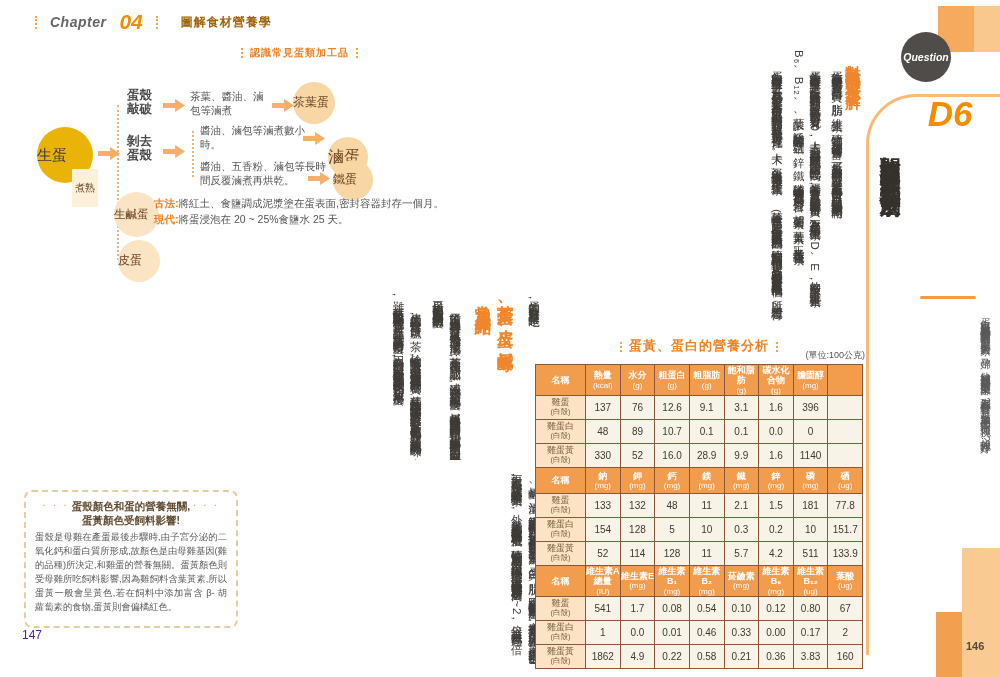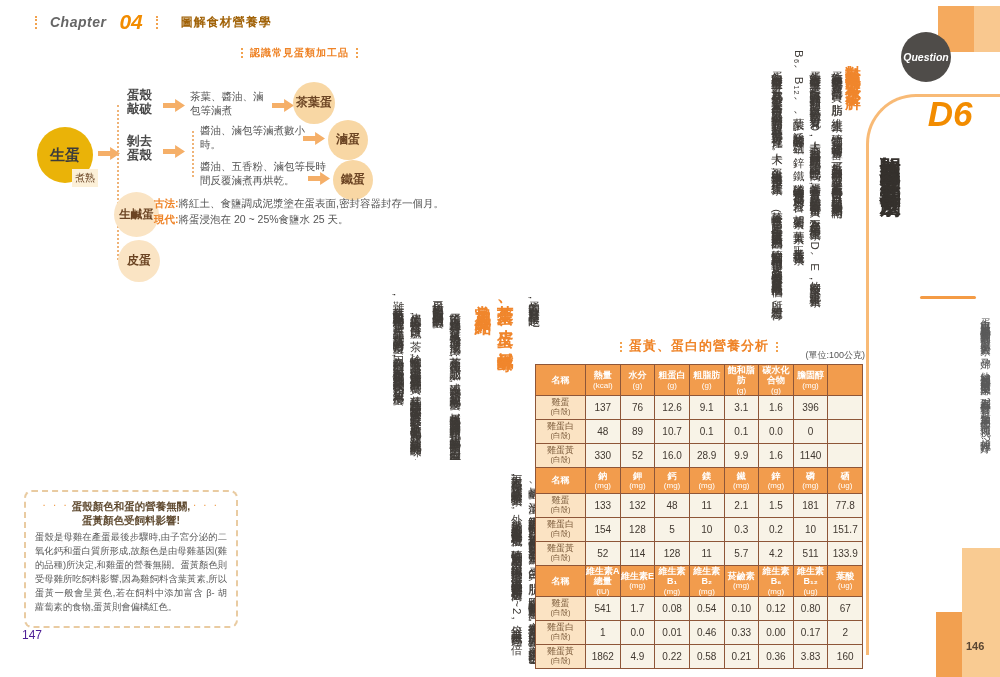--- a/index.html
+++ b/index.html
@@ -14,30 +14,30 @@
   .deco-dots.sm { height:10px; }
 
   
   .chapter { left:28px; top:10px; display:flex; align-items:center; gap:6px; }
   .chapter .word { font-style:italic; font-weight:bold; font-size:14px; color:#666; letter-spacing:.5px; }
   .chapter .num  { font-style:italic; font-weight:bold; font-size:21px; color:#F28C00; margin-left:7px; }
   .chapter .booktitle { font-size:12px; font-weight:bold; color:#a16207; margin-left:10px; letter-spacing:1px; }
 
   
   .fc-title { left:150px; top:46px; width:215px; text-align:right; font-size:10px; font-weight:bold; color:#EF8326; letter-spacing:1px; }
-  .node { position:absolute; border-radius:50%; display:flex; align-items:center; justify-content:center;
-          background:#F8D7A4; color:#6b4423; font-weight:bold; text-align:center; line-height:1.1; }
+  .node { position:absolute; border-radius:50%; display:flex; align-items:center; 
+          background:#F8D7A4; color:#6b4423; font-weight:normal; text-align:center; line-height:1.1; }
   .node.raw { background:#eab308; color:#3c3c3c; font-size:15px; }
   .node.light { background:#FAE4C4; }
   .fat-arrow { position:absolute; width:22px; height:13px; background:#F5AF68;
     clip-path:polygon(0 30%,55% 30%,55% 0,100% 50%,55% 100%,55% 70%,0 70%); }
   .dotline-v { position:absolute; width:0; border-left:2px dotted #EFB377; }
   .branch-label { position:absolute; width:32px; font-size:12.5px; font-weight:bold; color:#4a4a4a; line-height:1.15; }
   .proc-text { position:absolute; font-size:10.5px; color:#555; line-height:1.3; }
-  .edge-label { position:absolute; font-size:10px; color:#6b4423; background:#FCF0D8; padding:2px 3px; }
+  .edge-label { position:absolute; font-size:10px; color:#6b4423; background:#FCF0D8; padding:12px 3px; }
   .methods { position:absolute; font-size:10.5px; color:#555; line-height:1.5; }
   .methods .tag { color:#EF8326; font-weight:bold; }
 
   
   .bandA { left:64px; top:292px; width:478px; height:168px; }
   .bandB { left:236px; top:466px; width:306px; height:198px; }
   .vtext p { font-size:11.5px; color:#3f3b37; line-height:1.5; letter-spacing:1px; margin-left:5px; }
   .vtext p.ind { text-indent:1em; }
   .vheading { font-size:16.5px; font-weight:bold; color:#F0862C; line-height:1.35; margin:0 8px 0 9px; letter-spacing:2px; }
 
@@ -111,21 +111,21 @@
   <div class="fat-arrow" style="left:272px; top:99px;"></div>
   <div class="node" style="left:293px; top:82px; width:42px; height:42px; font-size:12px;">
       <span>茶葉蛋</span>
     </div>
 
   <div class="branch-label" style="left:127px; top:134px;">剝去蛋殼</div>
   <div class="fat-arrow" style="left:163px; top:145px;"></div>
   <div class="dotline-v" style="left:192px; top:131px; height:46px;"></div>
   <div class="proc-text" style="left:200px; top:124px; width:118px;">醬油、滷包等滷煮數小時。</div>
   <div class="fat-arrow" style="left:303px; top:132px;"></div>
-  <div class="node" style="left:328px; top:120px; width:40px; height:40px; font-size:12px;">
+  <div class="node" style="left:328px; top:137px; width:40px; height:40px; font-size:16px;">
       <span>滷蛋</span>
     </div>
   <div class="proc-text" style="left:200px; top:160px; width:132px;">醬油、五香粉、滷包等長時間反覆滷煮再烘乾。</div>
   <div class="fat-arrow" style="left:308px; top:172px;"></div>
   <div class="node" style="left:333px; top:160px; width:40px; height:40px; font-size:12px;">
       <span>鐵蛋</span>
     </div>
 
   <div class="node light" style="left:114px; top:192px; width:45px; height:45px; font-size:11.5px;">
       <span>生鹹蛋</span>

